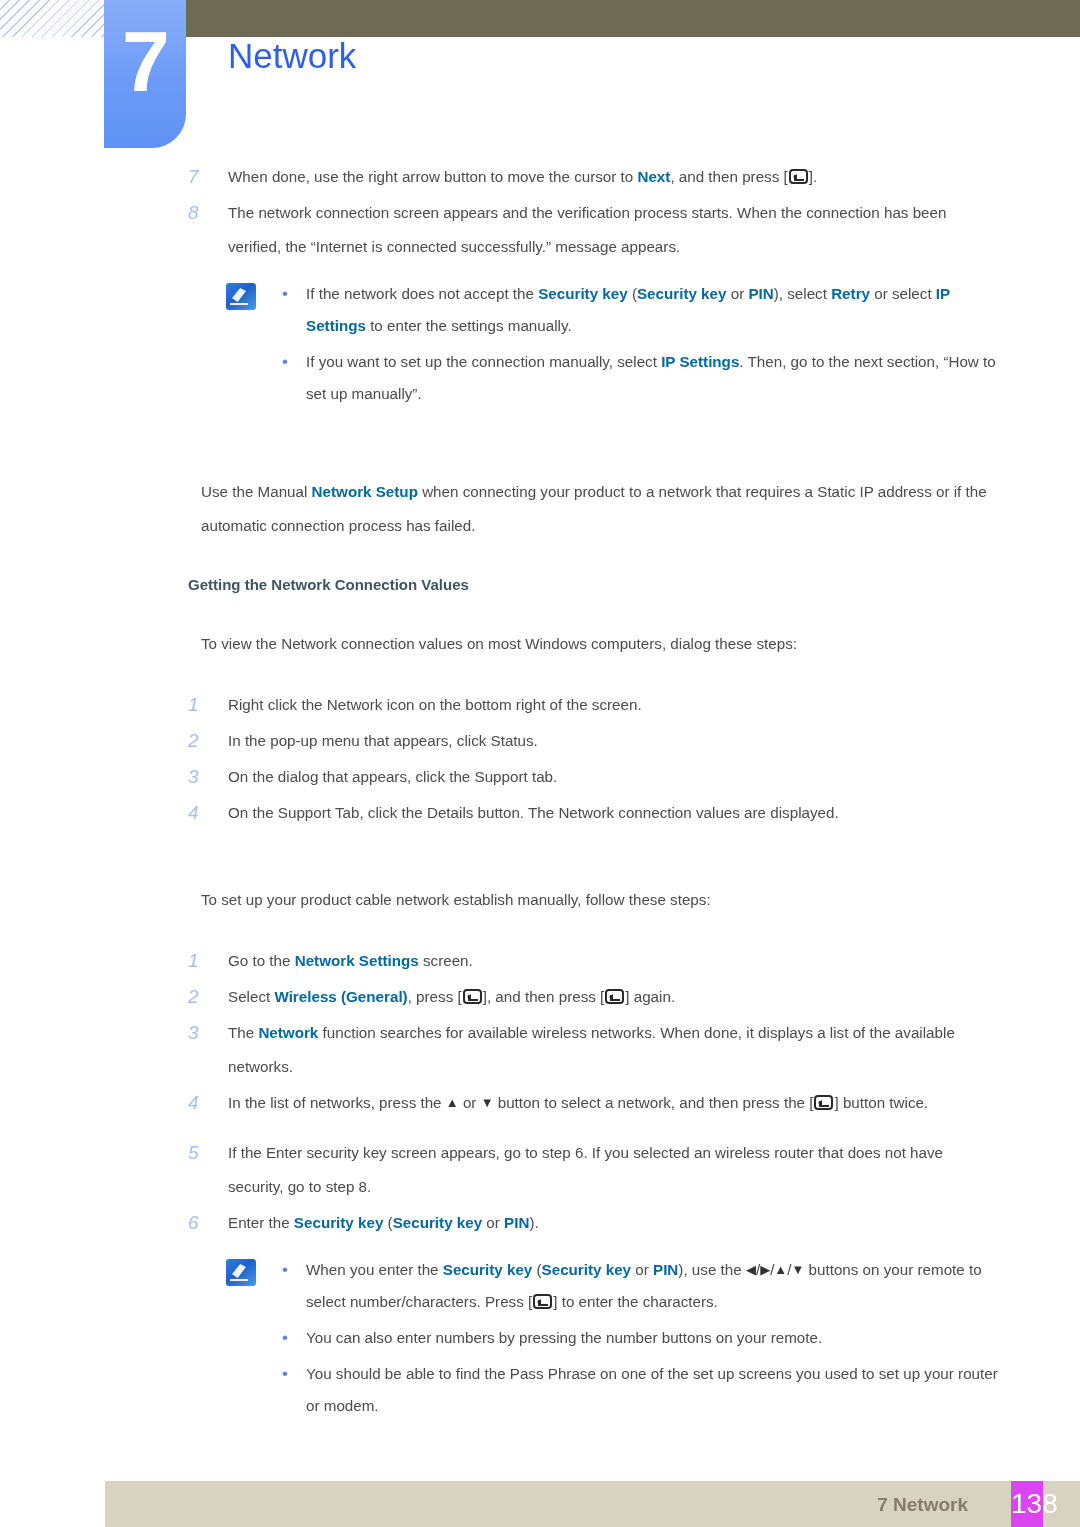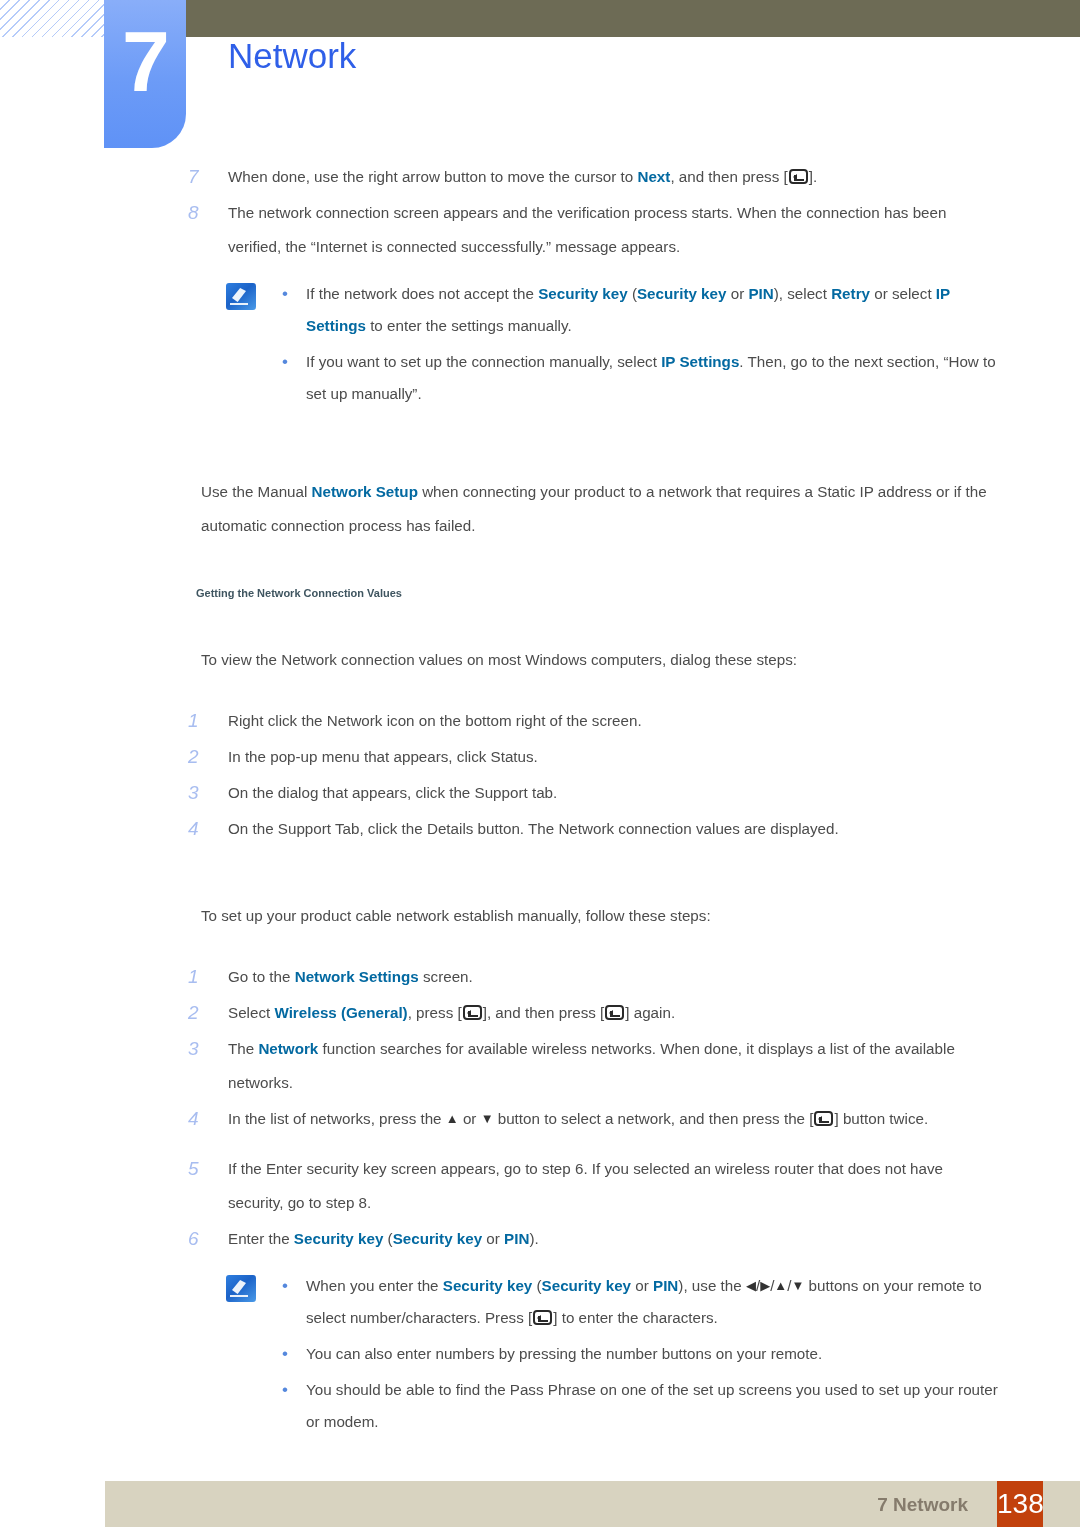--- a/index.html
+++ b/index.html
@@ -170,24 +170,24 @@
   
   .h-major {
     color: #d9450d;
     font-size: 19.5px;
     font-weight: bold;
     line-height: 30px;
     margin: 0;
   }
   .h-minor {
     color: #3f5560;
-    font-size: 11px;
+    font-size: 15px;
     font-weight: bold;
     line-height: 30px;
-    margin: 8px;
+    margin: 0;
   }
 
   
   .kw {
     color: #0369a1;
     font-weight: bold;
   }
   .arrow-glyph {
     font-size: 13px;
     color: #333333;
@@ -250,23 +250,23 @@
     right: 112px;
     bottom: 11px;
     color: #857b6c;
     font-size: 19px;
     font-weight: bold;
   }
   .footer-page {
     position: absolute;
     right: 37px;
     bottom: 0;
-    width: 46px;
+    width: 32px;
     height: 46px;
-    background: #c2410c;
+    background: #d946ef;
     color: #ffffff;
     font-size: 28px;
     text-align: center;
     line-height: 46px;
   }
 </style>
 </head>
 <body>
 
 <div class="page-header">

